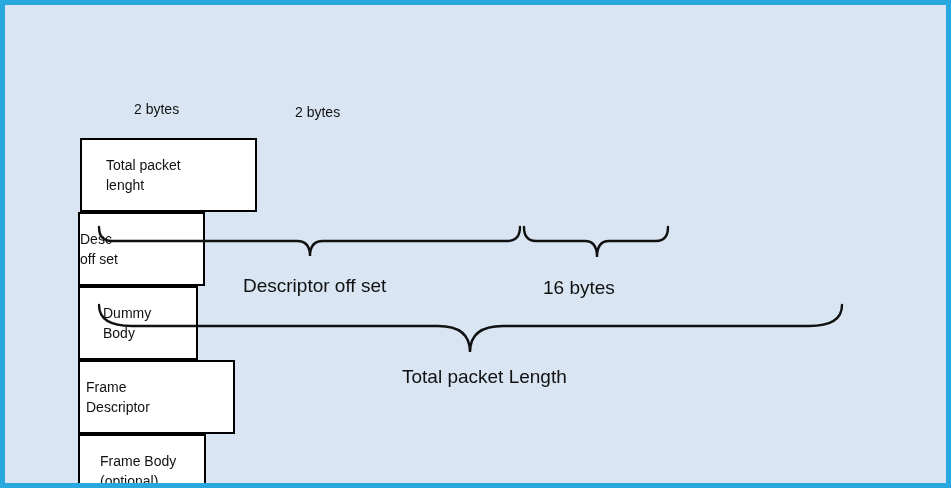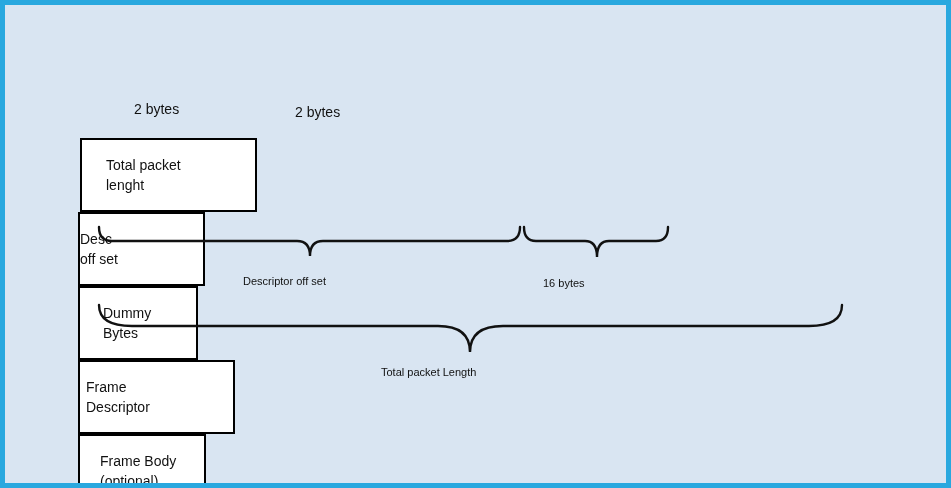--- a/index.html
+++ b/index.html
@@ -60,21 +60,21 @@
   }
   .braces-svg path {
     fill: none;
     stroke: #111111;
     stroke-width: 2.4;
     stroke-linecap: round;
   }
 
   .sub-label {
     position: absolute;
-    font-size: 11px;
+    font-size: 19px;
     color: #111111;
     white-space: nowrap;
   }
 </style>
 </head>
 <body>
 
 <div class="canvas">
 
   <div class="top-label" style="left:134px; top:101px">2 bytes</div>
@@ -84,36 +84,36 @@
     <div class="box" style="width:177px; padding-left:24px">
       <span class="box-text">Total packet
 lenght</span>
     </div>
     <div class="box" style="width:127px; ">
       <span class="box-text">Desc
 off set</span>
     </div>
     <div class="box" style="width:120px; padding-left:23px">
       <span class="box-text">Dummy
-Bytes</span>
+Body</span>
     </div>
     <div class="box" style="width:157px; padding-left:6px">
       <span class="box-text">Frame
 Descriptor</span>
     </div>
     <div class="box" style="width:128px; padding-left:20px">
       <span class="box-text">Frame Body
 (optional)</span>
     </div>
   </div>
 
   <svg class="braces-svg" viewBox="0 0 951 488">
     <path d="M 99 227 Q 99 241 112 241 L 297 241 Q 310 241 310 256 Q 310 241 323 241 L 507 241 Q 520 241 520 227"></path>
     <path d="M 524 227 Q 524 241 536 241 L 585 241 Q 597 241 597 257 Q 597 241 609 241 L 656 241 Q 668 241 668 227"></path>
     <path d="M 99 305 Q 99 326 132 326 L 438 326 Q 470 326 470 352 Q 470 326 503 326 L 809 326 Q 842 326 842 305"></path>
   </svg>
 
   <div class="sub-label" style="left:243px; top:275px">Descriptor off set</div>
   <div class="sub-label" style="left:543px; top:277px">16 bytes</div>
-  <div class="sub-label" style="left:381px; top:366px">Total packet Length</div>
+  <div class="sub-label" style="left:402px; top:366px">Total packet Length</div>
 
   <div class="frame"></div>
 </div>
 
 </body></html>

